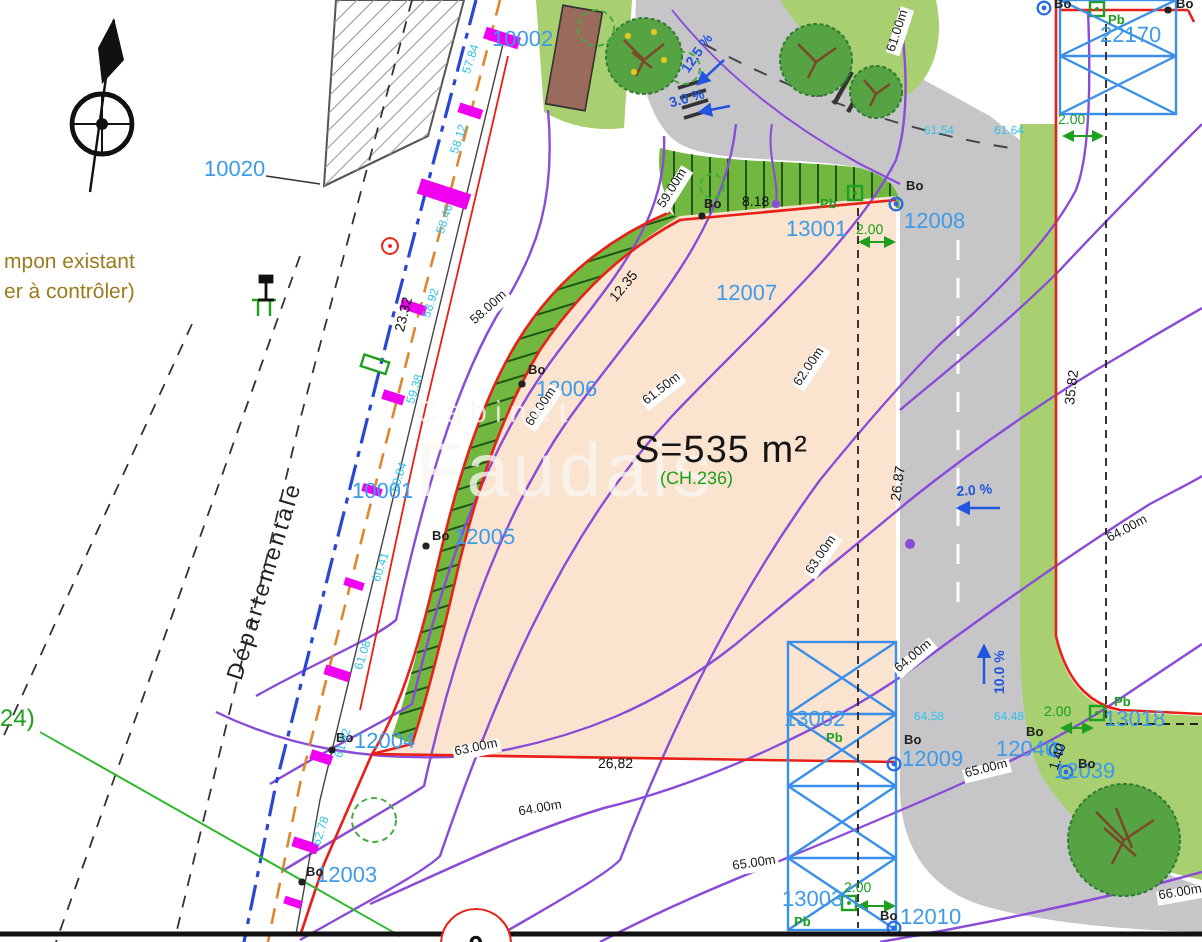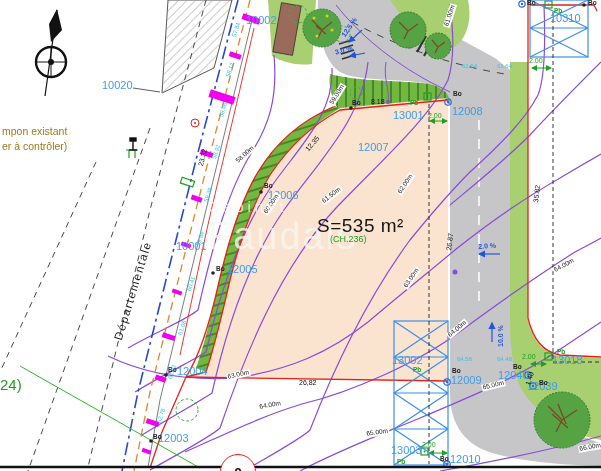--- a/index.html
+++ b/index.html
@@ -24,21 +24,21 @@
   .wm{position:absolute;left:208px;top:198px;color:rgba(248,246,242,0.78);}
   .wm1{font-size:15px;letter-spacing:4px;}
   .wm2{font-size:38px;letter-spacing:2px;}
   .plotbadge{position:absolute;width:34px;height:34px;border:1.6px solid var(--red,#e82018);
         border-radius:50%;display:flex;align-items:center;justify-content:center;
         font-size:13px;font-weight:bold;color:#111;background:rgba(255,255,255,0.45);}
   #plot10{left:342px;top:185px;}
   #plot9{left:220px;top:454px;background:#fff;}
   .area{position:absolute;left:317px;top:215px;font-size:19px;letter-spacing:.5px;color:#151515;}
   .chref{position:absolute;left:330px;top:234px;font-size:9px;color:var(--green_text,#1ea01e);}
-  .ref24{position:absolute;left:0px;top:352px;font-size:15px;color:var(--green_text,#1ea01e);margin-top:24px;}
+  .ref24{position:absolute;left:0px;top:352px;font-size:12px;color:var(--green_text,#1ea01e);}
 </style>
 </head>
 <body>
 
 <div id="map">
 <svg width="601" height="471" viewBox="0 0 601 471">
   <defs>
     <pattern id="hatch" width="6" height="6" patternUnits="userSpaceOnUse" patternTransform="rotate(45)">
       <line x1="0" y1="0" x2="0" y2="6" stroke="#9a9a9a" stroke-width="1"></line>
     </pattern>
@@ -278,21 +278,21 @@
   <line x1="0" y1="467" x2="601" y2="467" stroke="#111" stroke-width="2.5"></line>
 </svg>
 
 <div id="labels">
       <span class="lbl pt" style="left: 102px; top: 80px;">10020</span>
       <span class="lbl pt" style="left: 246px; top: 15px;">10002</span>
       <span class="lbl pt" style="left: 176px; top: 241px;">10001</span>
       <span class="lbl pt" style="left: 358px; top: 110px; margin-top: 32px;">12007</span>
       <span class="lbl pt" style="left: 393px; top: 110px;">13001</span>
       <span class="lbl pt" style="left: 452px; top: 106px;">12008</span>
-      <span class="lbl pt" style="left: 550px; top: 13px;">10310</span>
+      <span class="lbl pt" style="left: 550px; top: 13px;">22170</span>
       <span class="lbl pt" style="left: 268px; top: 190px;">12006</span>
       <span class="lbl pt" style="left: 227px; top: 264px;">12005</span>
       <span class="lbl pt" style="left: 177px; top: 366px;">12004</span>
       <span class="lbl pt" style="left: 158px; top: 433px;">12003</span>
       <span class="lbl pt" style="left: 392px; top: 355px;">13002</span>
       <span class="lbl pt" style="left: 451px; top: 375px;">12009</span>
       <span class="lbl pt" style="left: 498px; top: 370px;">12040</span>
       <span class="lbl pt" style="left: 527px; top: 381px;">12039</span>
       <span class="lbl pt" style="left: 552px; top: 355px;">13018</span>
       <span class="lbl pt" style="left: 391px; top: 445px;">13003</span>

